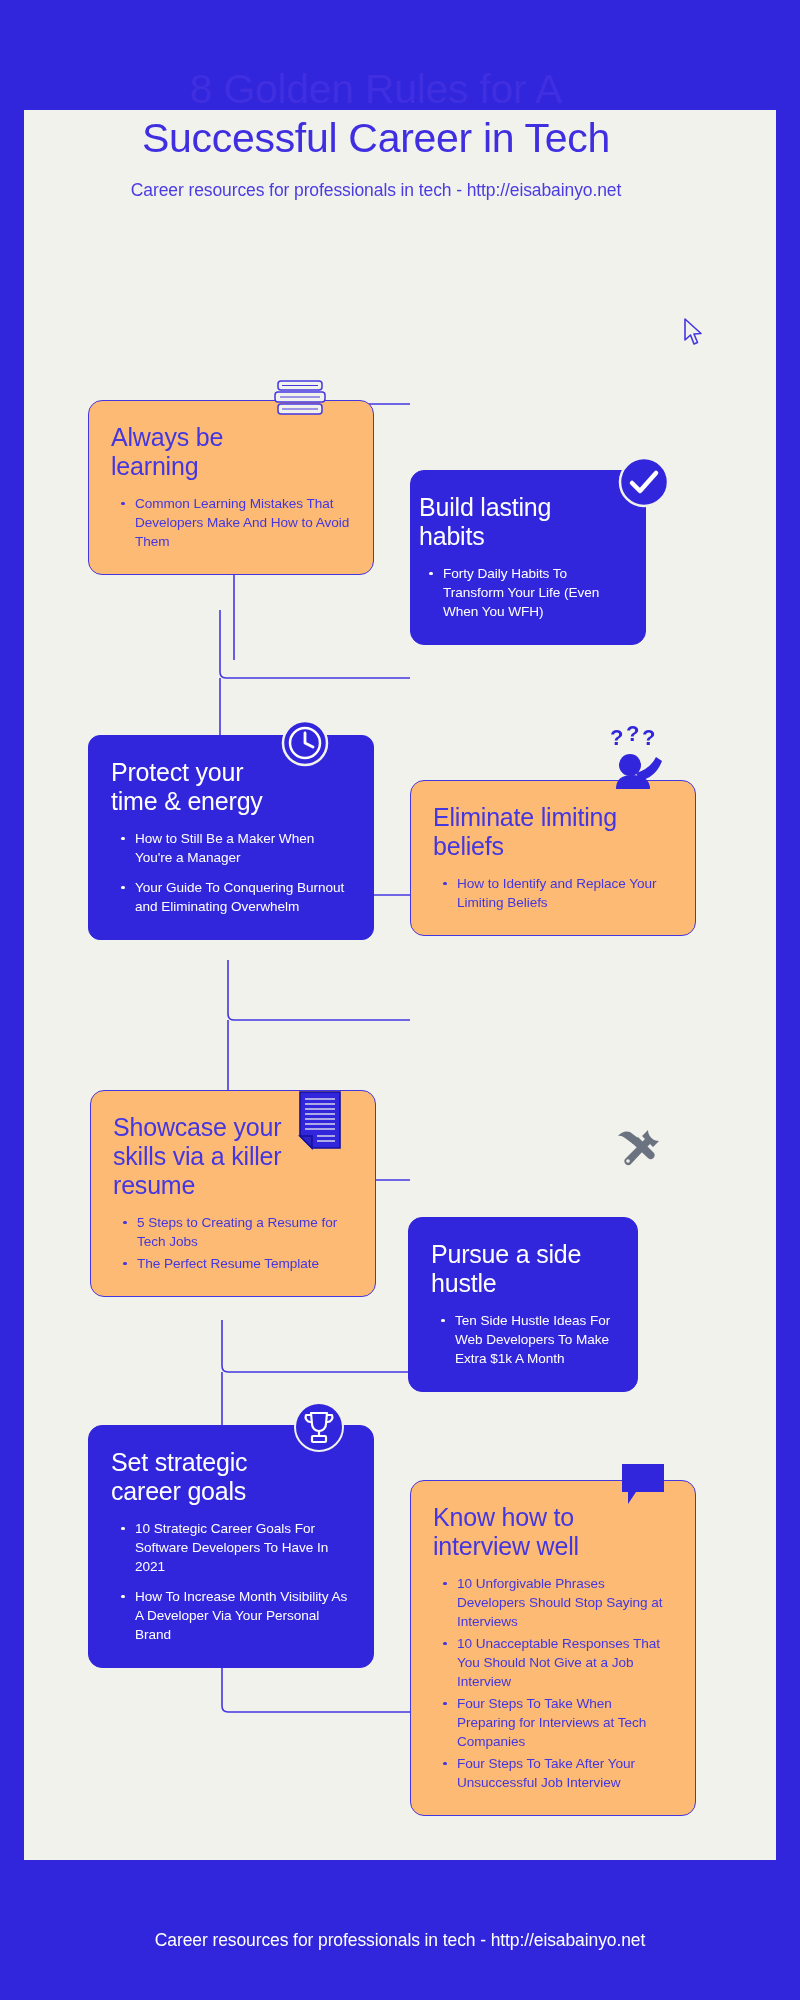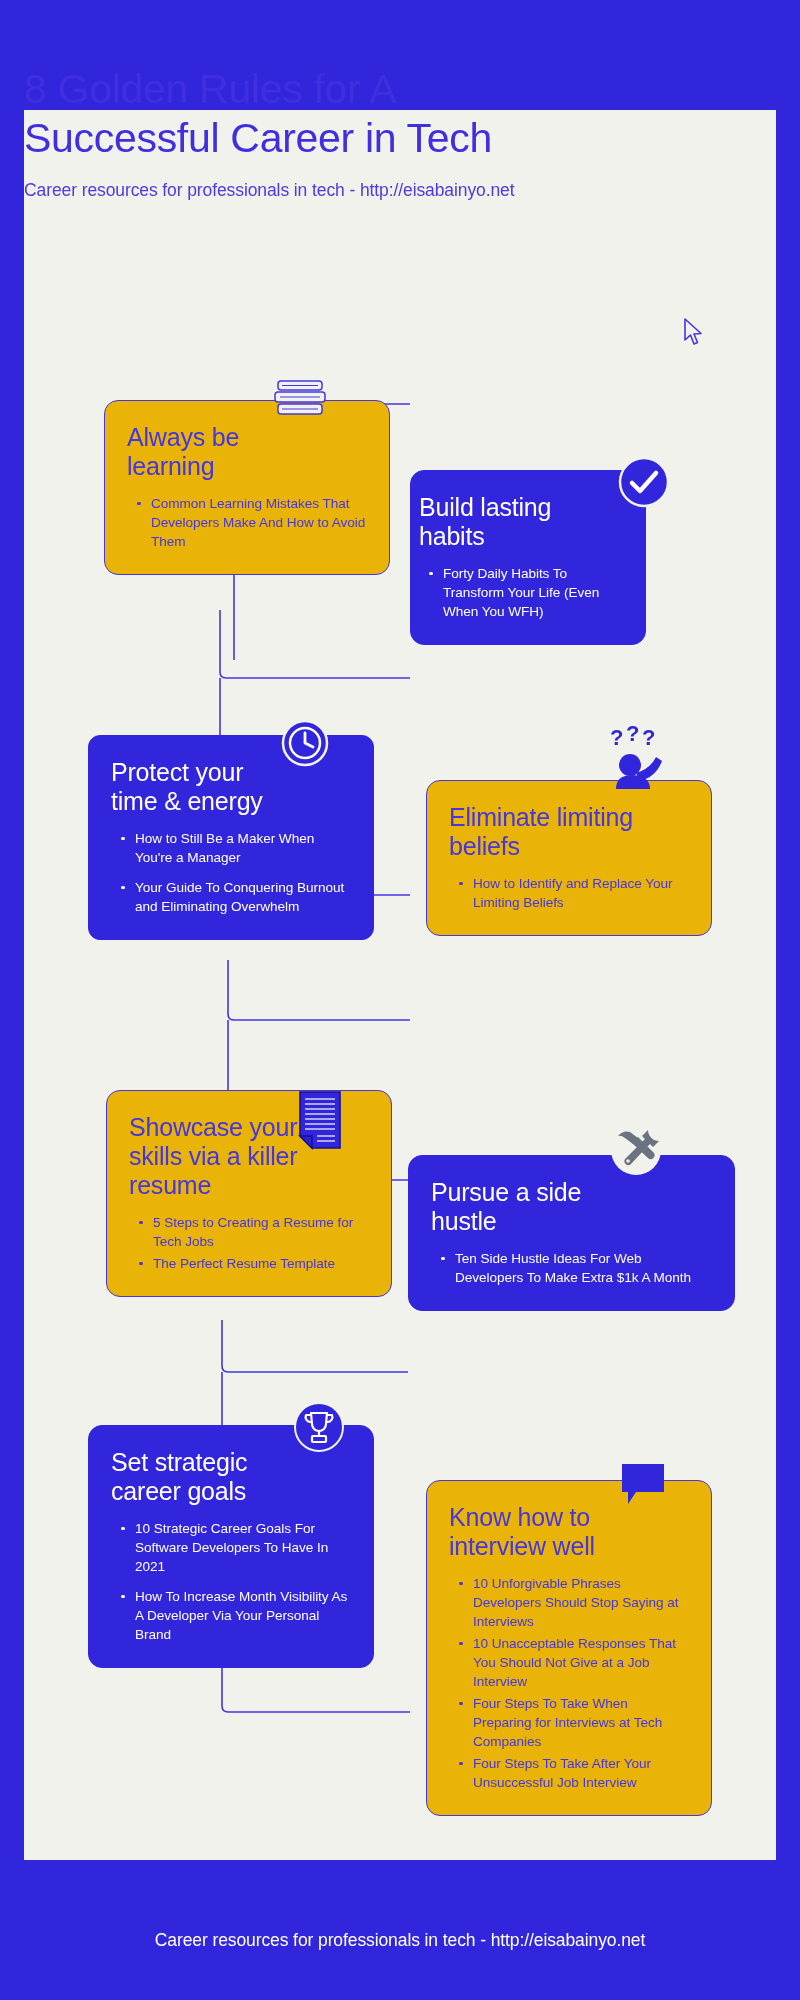--- a/index.html
+++ b/index.html
@@ -28,21 +28,21 @@
     height: 1750px;
     background: #F2F2ED;
   }
 
   
   .header {
     position: absolute;
     left: 24px;
     top: 65px;
     width: 704px;
-    text-align: left;
+    text-align: center;
   }
   .title {
     color: #3F2FE0;
     font-size: 41px;
     line-height: 49px;
     font-weight: 400;
     letter-spacing: -0.3px;
     white-space: pre-line;
   }
   .subtitle {
@@ -71,23 +71,22 @@
     pointer-events: none;
   }
 
   
   .card {
     position: absolute;
     border-radius: 14px;
     padding: 22px 22px 20px 22px;
   }
   .card.outline {
-    background: #eab308;
+    background: #fdba74;
     border: 1.6px solid #4436E0;
-    margin-left: 16px;
   }
   .card.solid {
     background: #3226DC;
     border: 1.6px solid #3226DC;
   }
 
   .card h2 {
     font-size: 25px;
     line-height: 29px;
     font-weight: 400;
@@ -269,21 +268,21 @@
       <line x1="9" y1="19" x2="39" y2="19"></line>
       <line x1="9" y1="24" x2="39" y2="24"></line>
       <line x1="9" y1="29" x2="39" y2="29"></line>
       <line x1="9" y1="34" x2="39" y2="34"></line>
       <line x1="9" y1="39" x2="39" y2="39"></line>
       <line x1="21" y1="46" x2="39" y2="46"></line>
       <line x1="21" y1="51" x2="39" y2="51"></line>
     </g>
   </svg>
 
-  <div class="card solid" style="left:408px; top:1155px; width:327px;">
+  <div class="card solid" style="left:408px; top:1217px; width:230px;">
     <h2>Pursue a side
 hustle</h2>
     <ul>
       <li>Ten Side Hustle Ideas For Web Developers To Make Extra $1k A Month</li>
     </ul>
   </div>
   <svg class="icon" style="left:608px; top:1122px; width:56px; height:56px;" viewBox="0 0 56 56">
     <circle cx="28" cy="28" r="25" fill="#F2F2ED"></circle>
 
     <g fill="#6B7280">

